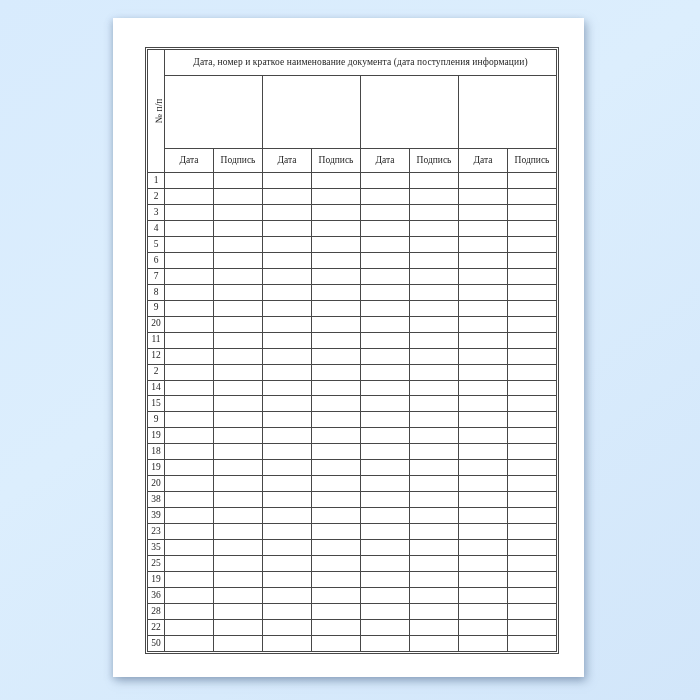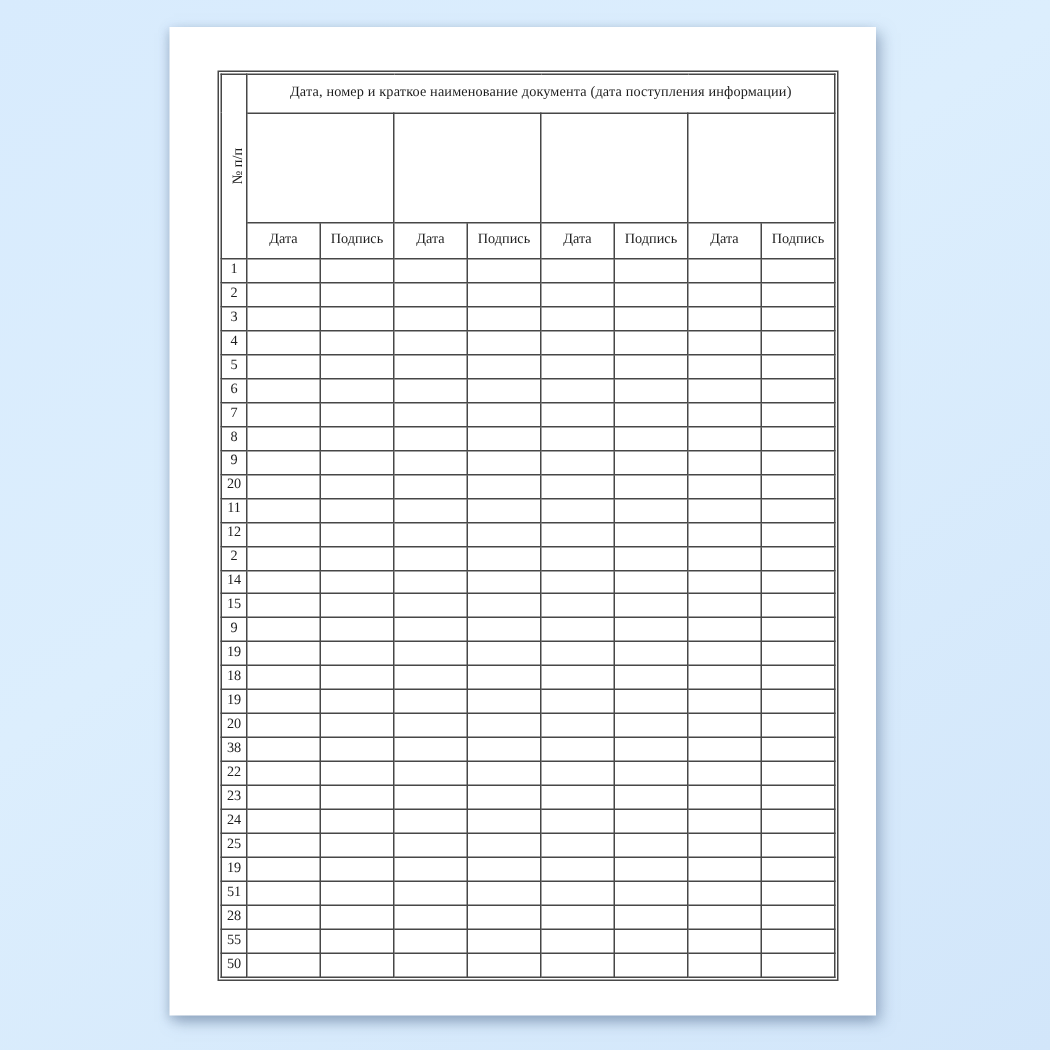--- a/index.html
+++ b/index.html
@@ -322,98 +322,98 @@
             <td></td>
             <td></td>
             <td></td>
             <td></td>
             <td></td>
             <td></td>
             <td></td>
             <td></td>
           </tr>
           <tr>
+            <td class="num-cell">39</td>
+            <td></td>
+            <td></td>
+            <td></td>
+            <td></td>
+            <td></td>
+            <td></td>
+            <td></td>
+            <td></td>
+          </tr>
+          <tr>
+            <td class="num-cell">23</td>
+            <td></td>
+            <td></td>
+            <td></td>
+            <td></td>
+            <td></td>
+            <td></td>
+            <td></td>
+            <td></td>
+          </tr>
+          <tr>
+            <td class="num-cell">35</td>
+            <td></td>
+            <td></td>
+            <td></td>
+            <td></td>
+            <td></td>
+            <td></td>
+            <td></td>
+            <td></td>
+          </tr>
+          <tr>
+            <td class="num-cell">25</td>
+            <td></td>
+            <td></td>
+            <td></td>
+            <td></td>
+            <td></td>
+            <td></td>
+            <td></td>
+            <td></td>
+          </tr>
+          <tr>
+            <td class="num-cell">19</td>
+            <td></td>
+            <td></td>
+            <td></td>
+            <td></td>
+            <td></td>
+            <td></td>
+            <td></td>
+            <td></td>
+          </tr>
+          <tr>
+            <td class="num-cell">36</td>
+            <td></td>
+            <td></td>
+            <td></td>
+            <td></td>
+            <td></td>
+            <td></td>
+            <td></td>
+            <td></td>
+          </tr>
+          <tr>
+            <td class="num-cell">28</td>
+            <td></td>
+            <td></td>
+            <td></td>
+            <td></td>
+            <td></td>
+            <td></td>
+            <td></td>
+            <td></td>
+          </tr>
+          <tr>
             <td class="num-cell">22</td>
-            <td></td>
-            <td></td>
-            <td></td>
-            <td></td>
-            <td></td>
-            <td></td>
-            <td></td>
-            <td></td>
-          </tr>
-          <tr>
-            <td class="num-cell">23</td>
-            <td></td>
-            <td></td>
-            <td></td>
-            <td></td>
-            <td></td>
-            <td></td>
-            <td></td>
-            <td></td>
-          </tr>
-          <tr>
-            <td class="num-cell">24</td>
-            <td></td>
-            <td></td>
-            <td></td>
-            <td></td>
-            <td></td>
-            <td></td>
-            <td></td>
-            <td></td>
-          </tr>
-          <tr>
-            <td class="num-cell">25</td>
-            <td></td>
-            <td></td>
-            <td></td>
-            <td></td>
-            <td></td>
-            <td></td>
-            <td></td>
-            <td></td>
-          </tr>
-          <tr>
-            <td class="num-cell">19</td>
-            <td></td>
-            <td></td>
-            <td></td>
-            <td></td>
-            <td></td>
-            <td></td>
-            <td></td>
-            <td></td>
-          </tr>
-          <tr>
-            <td class="num-cell">51</td>
-            <td></td>
-            <td></td>
-            <td></td>
-            <td></td>
-            <td></td>
-            <td></td>
-            <td></td>
-            <td></td>
-          </tr>
-          <tr>
-            <td class="num-cell">28</td>
-            <td></td>
-            <td></td>
-            <td></td>
-            <td></td>
-            <td></td>
-            <td></td>
-            <td></td>
-            <td></td>
-          </tr>
-          <tr>
-            <td class="num-cell">55</td>
             <td></td>
             <td></td>
             <td></td>
             <td></td>
             <td></td>
             <td></td>
             <td></td>
             <td></td>
           </tr>
           <tr>

